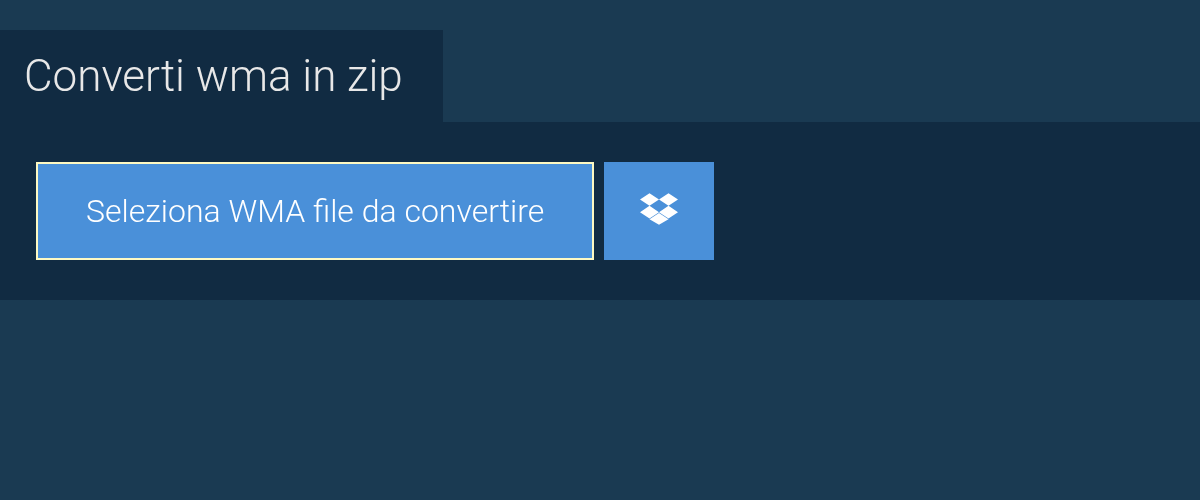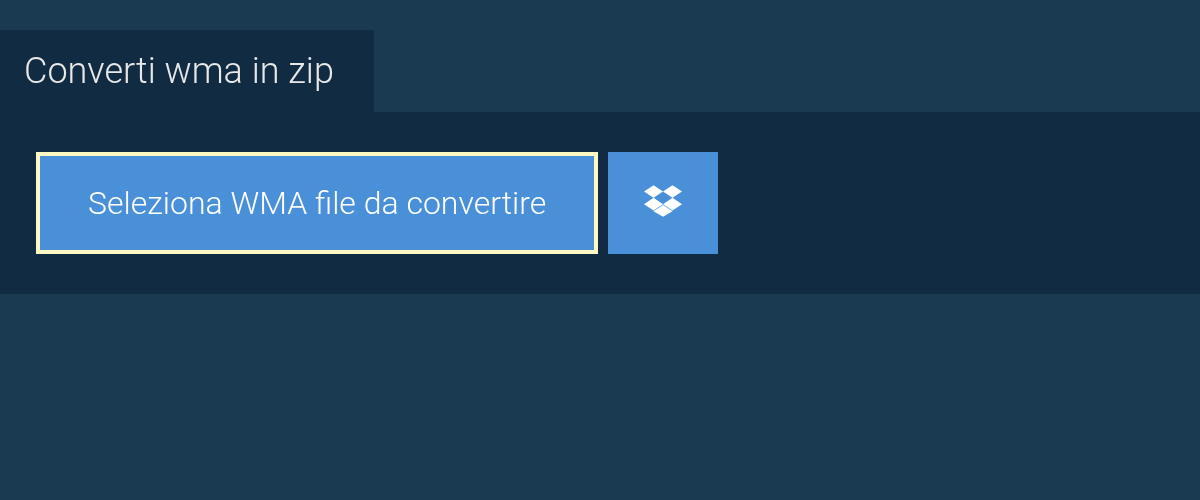--- a/index.html
+++ b/index.html
@@ -14,39 +14,39 @@
       font-family: -apple-system, BlinkMacSystemFont, "Segoe UI", Roboto, sans-serif;
       overflow: hidden;
     }
     .tab-container {
       padding-top: 30px;
     }
     .tab {
       display: inline-block;
       background: #112b42;
       color: #e8e8e8;
-      font-size: 36px;
+      font-size: 44px;
       font-weight: 300;
       padding: 20px 40px 20px 24px;
       margin-left: 0;
     }
     .panel {
       background: #112b42;
       padding: 40px 36px;
       margin-top: 0;
       width: 100%;
     }
     .button-row {
       display: flex;
       gap: 10px;
       align-items: stretch;
     }
     .select-button {
       background: #4a90d9;
-      border: 4px solid #fef9c3;
+      border: 2px solid #fef9c3;
       color: #ffffff;
       font-size: 32px;
       font-weight: 300;
       padding: 28px 48px;
       cursor: pointer;
       display: flex;
       align-items: center;
       justify-content: center;
       text-align: center;
     }

